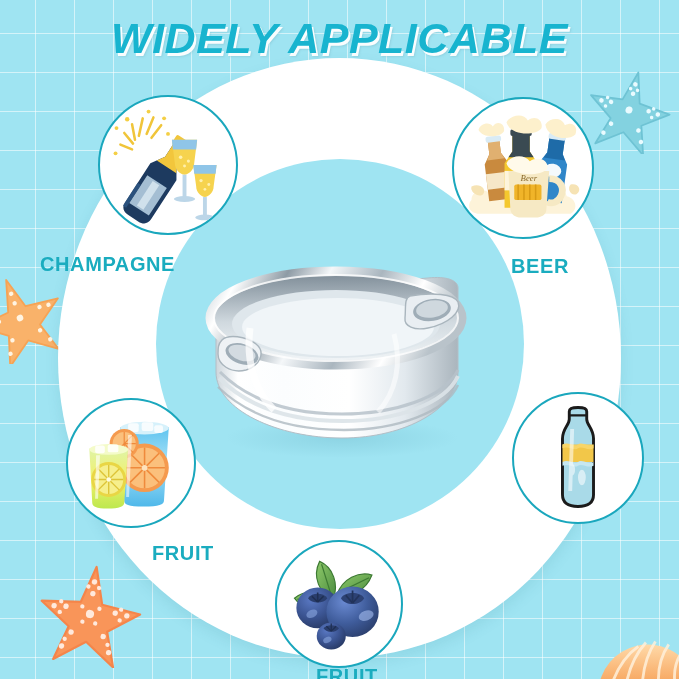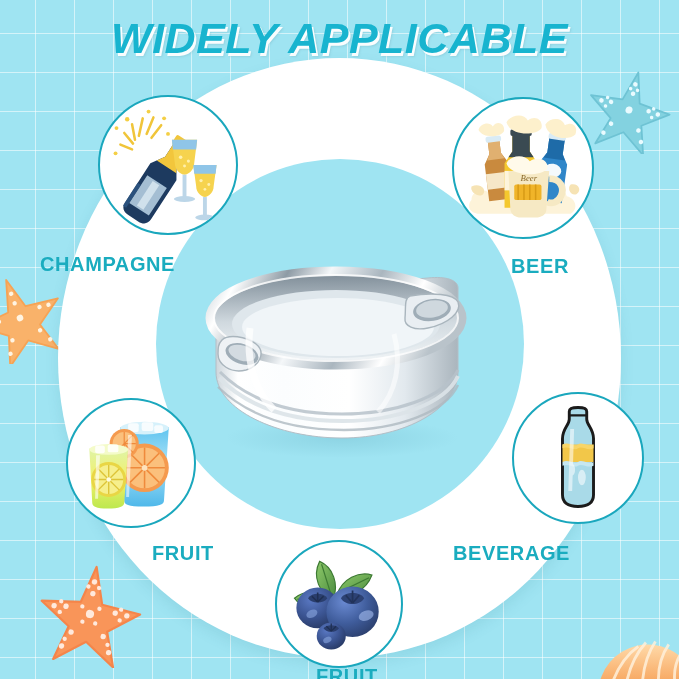--- a/index.html
+++ b/index.html
@@ -466,21 +466,20 @@
         <path d="M50 70 C56 67 62 73 66 70 C70 67 76 73 82 70 L82 74 C76 77 70 71 66 74 C62 77 56 71 50 74 Z" fill="#c6e7f1"></path>
         <g fill="#ffffff" opacity=".55">
           <path d="M58 36 L62 36 L60 100 L56 100 Z"></path>
           <ellipse cx="70" cy="86" rx="4" ry="8"></ellipse>
           <ellipse cx="60" cy="78" rx="3" ry="6"></ellipse>
         </g>
         <path d="M57 22 L75 22" stroke="#1b1b1b" stroke-width="2.4"></path>
       </g>
     </svg>
   </div>
-  <div class="label l-beverage">BEVERAGE</div>
 
   <div class="bubble b-fruit">
     <svg viewBox="0 0 128 128">
       <defs>
         <radialGradient id="bb1" cx="0.35" cy="0.3" r="0.8">
           <stop offset="0%" stop-color="#5a79c4"></stop>
             <stop offset="55%" stop-color="#3a5390"></stop>
           <stop offset="100%" stop-color="#25365f"></stop>
         </radialGradient>
         <radialGradient id="bb2" cx="0.35" cy="0.3" r="0.8">

